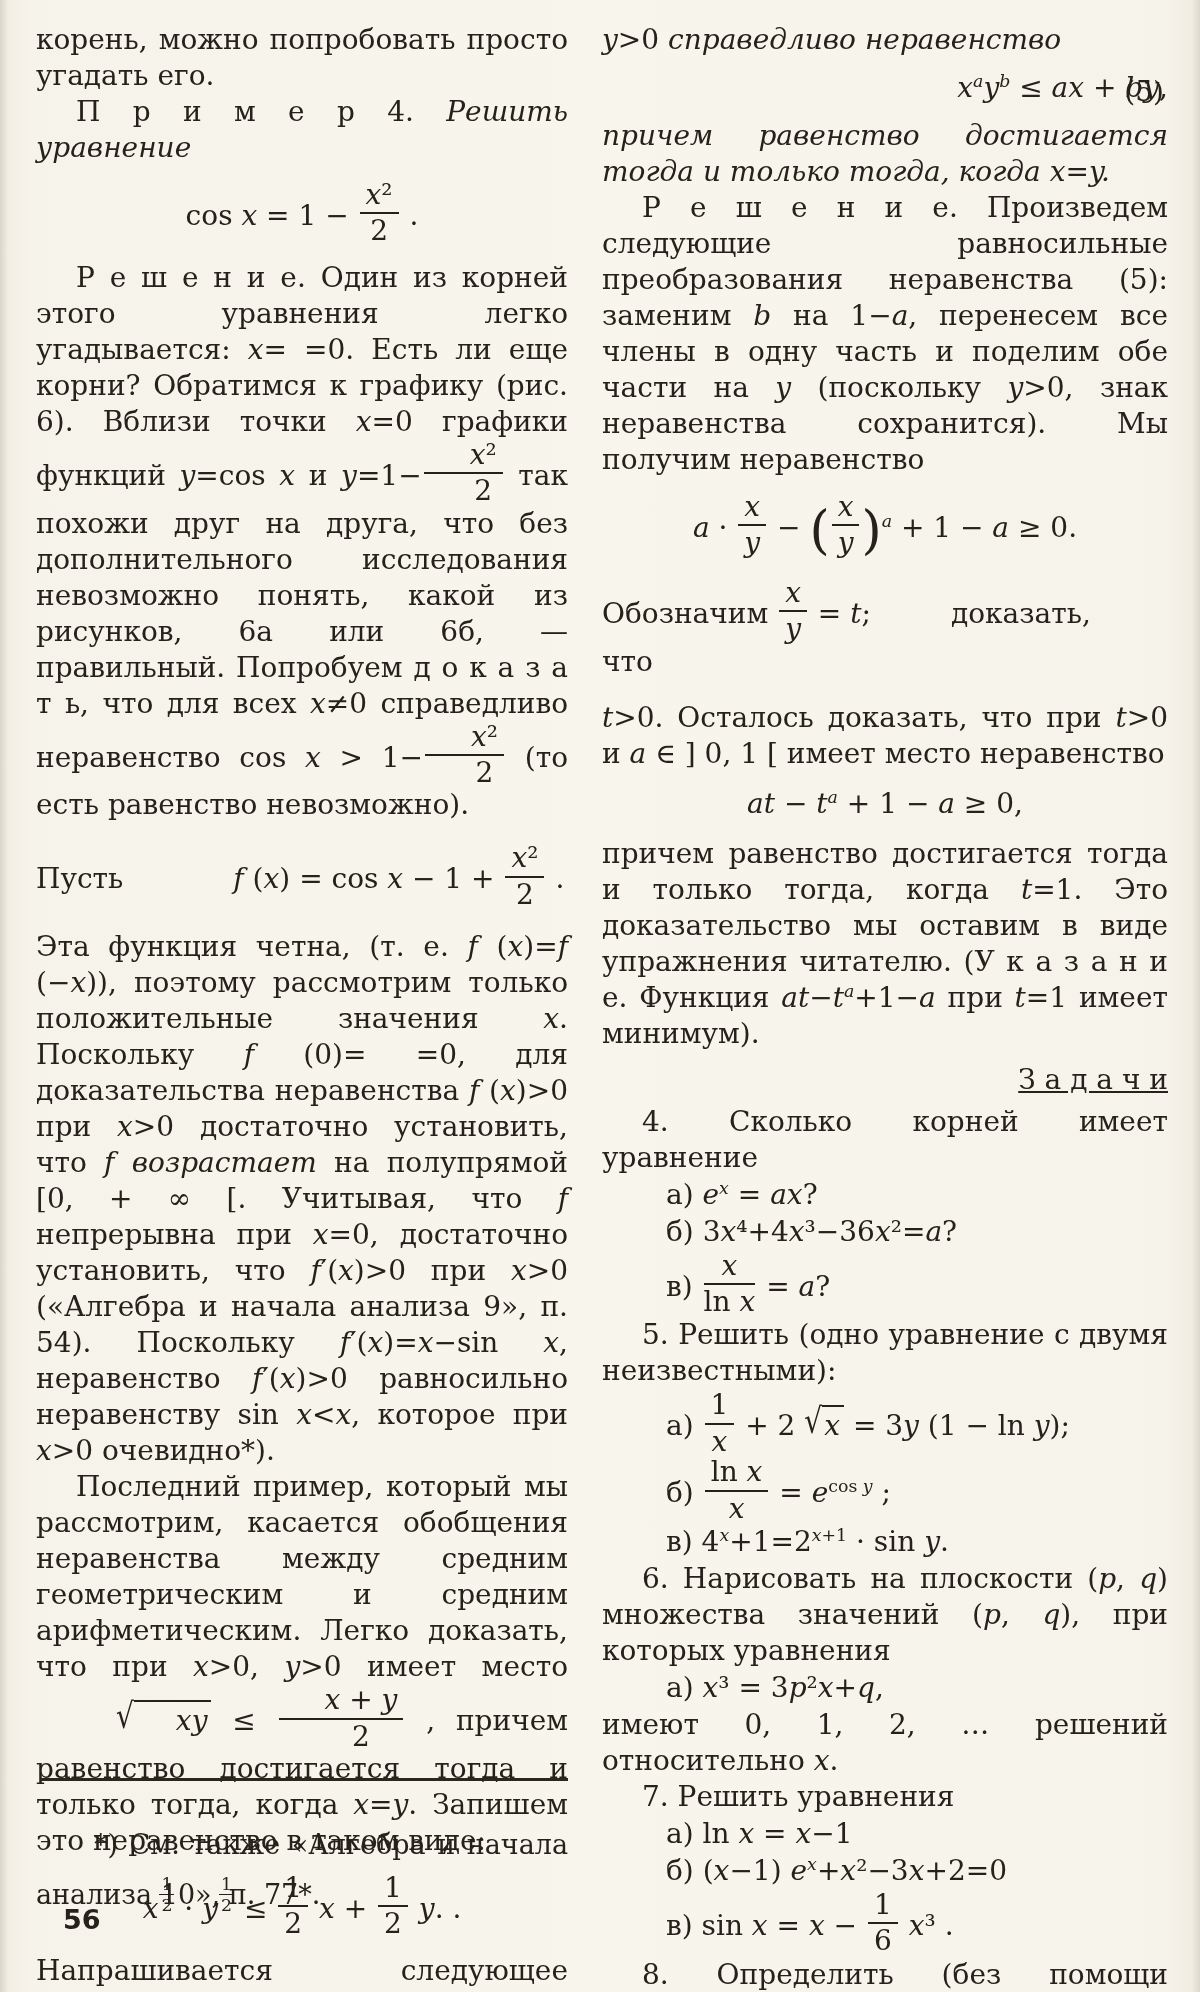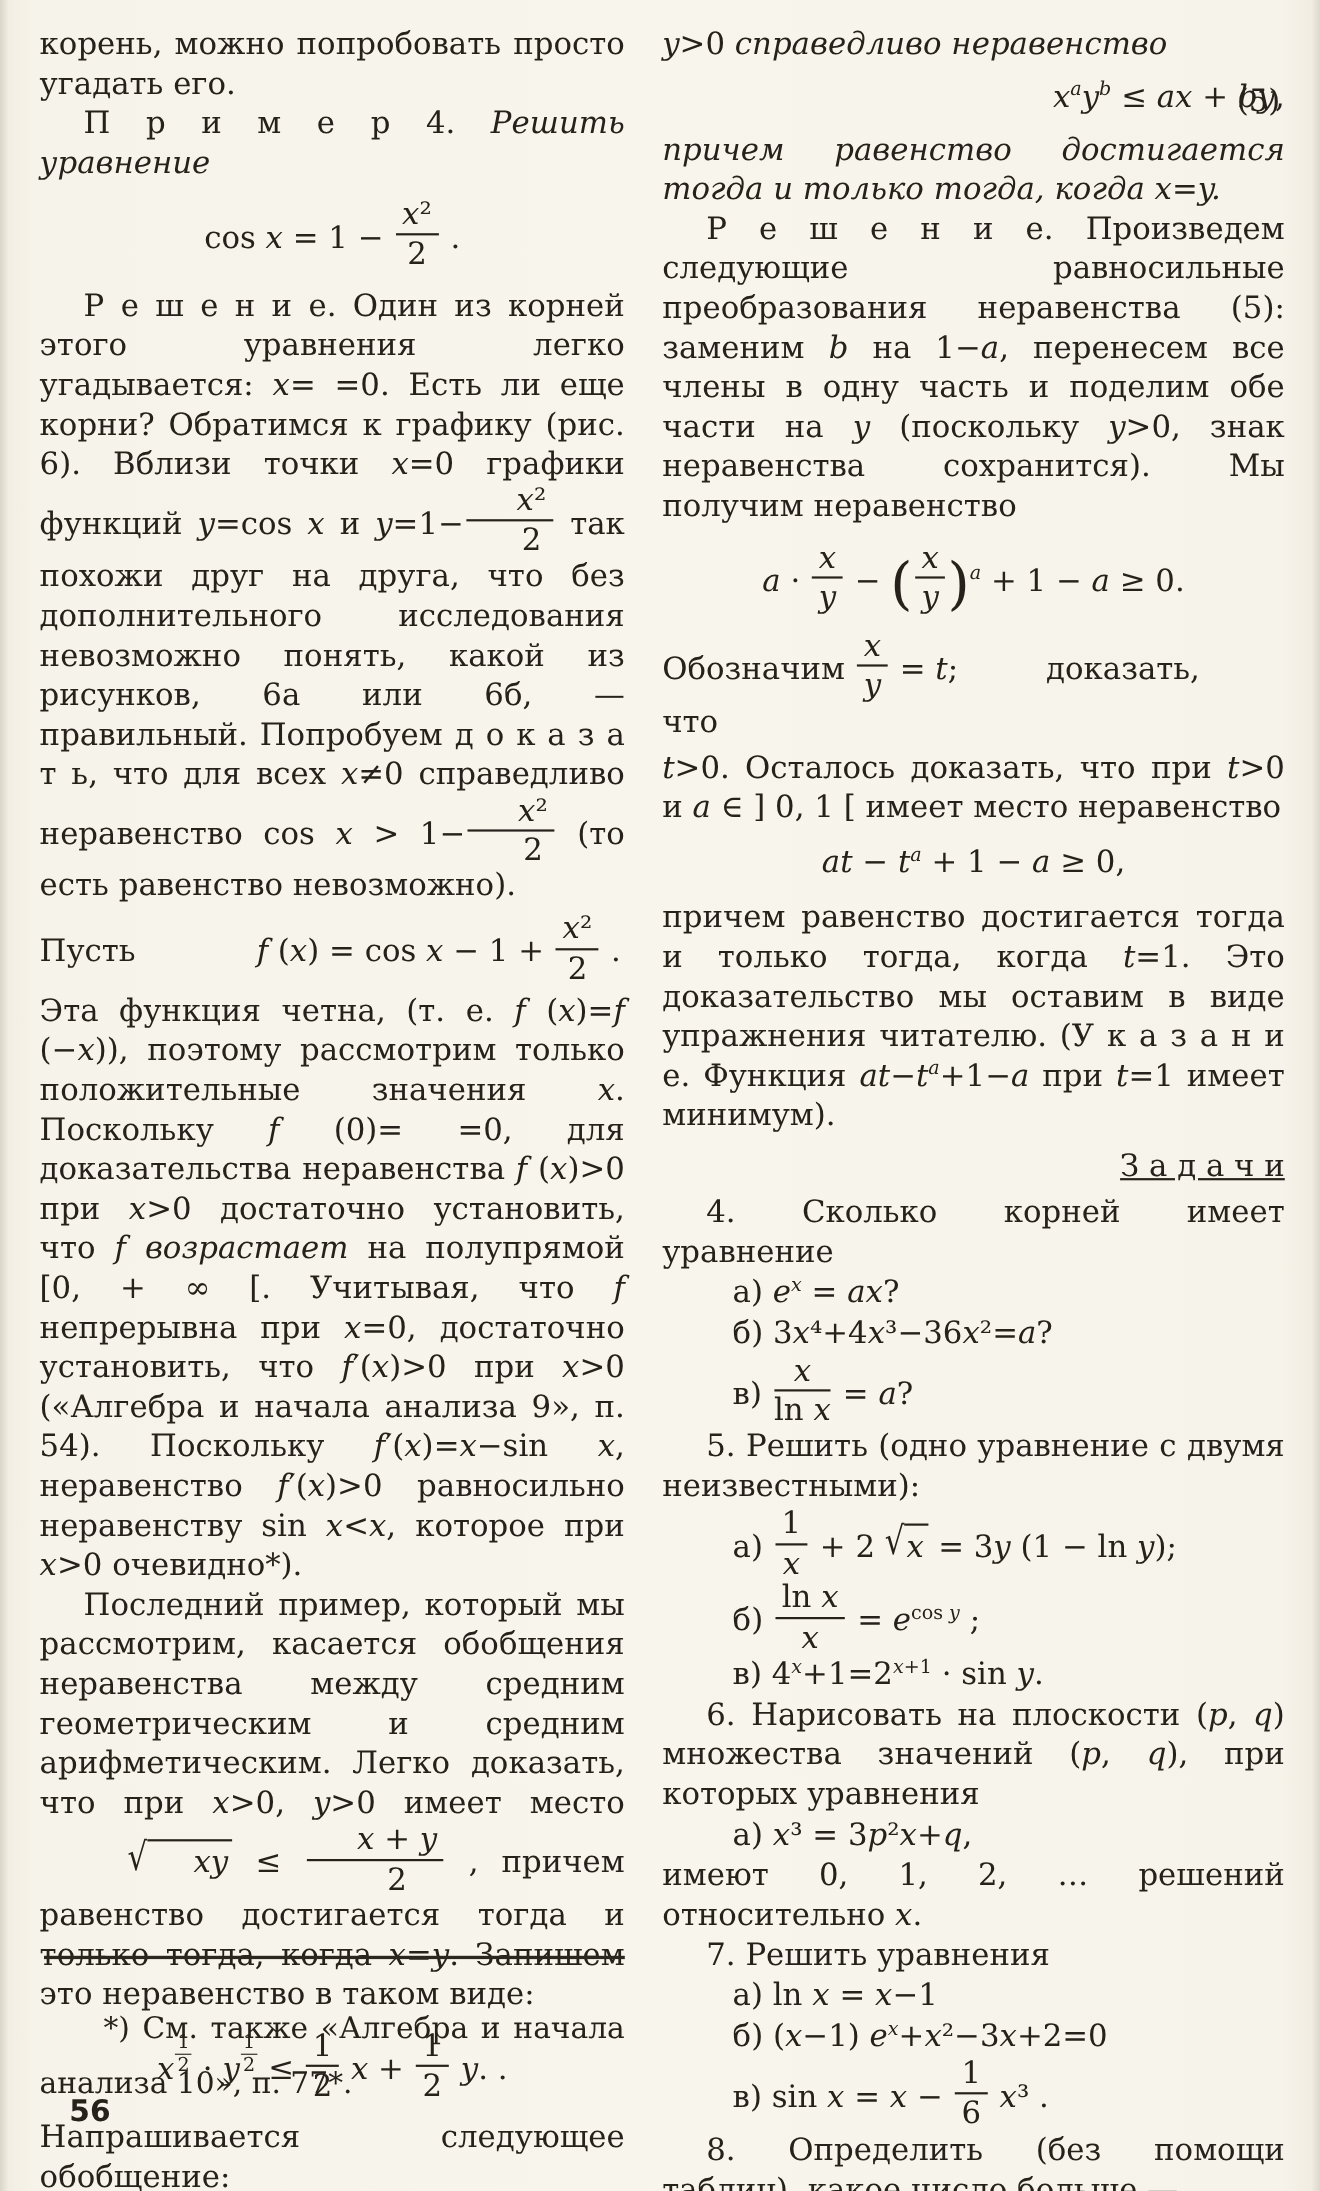--- a/index.html
+++ b/index.html
@@ -15,21 +15,21 @@
   }
   .col{position:absolute;text-align:justify;}
   .col-left{left:36px;top:22px;width:532px;}
   .col-right{left:602px;top:22px;width:566px;}
   .para{margin:0;}
   .indent{text-indent:40px;}
   .it{font-style:italic;}
   .fline{text-align:center;margin:14px 0;text-indent:0;}
   .fleft{text-align:left;margin:10px 0;text-indent:0;}
   .item{text-align:left;padding-left:64px;text-indent:0;margin:1px 0;}
-  .line-left{text-align:left;text-indent:0;margin:6px 0;}
+  .line-left{text-align:left;text-indent:0;margin:20px 0;}
   .formula-row{position:relative;text-align:right;margin:12px 0;text-indent:0;}
   .eqnum{position:absolute;right:4px;top:4px;}
   sup{font-size:0.62em;line-height:0;vertical-align:super;}
   .frac{display:inline-block;vertical-align:-0.55em;text-align:center;line-height:1.05;margin:0 2px;}
   .frac .num{display:block;padding:0 6px 3px;border-bottom:2px solid #26221b;text-align:center;}
   .frac .den{display:block;padding-top:2px;}
   sup .frac{vertical-align:-0.2em;margin:0 1px;}
   sup .frac .num{border-bottom-width:1px;padding:0 2px 1px;}
   sup .frac .den{padding-top:1px;}
   .sqrt{display:inline-block;white-space:nowrap;}

